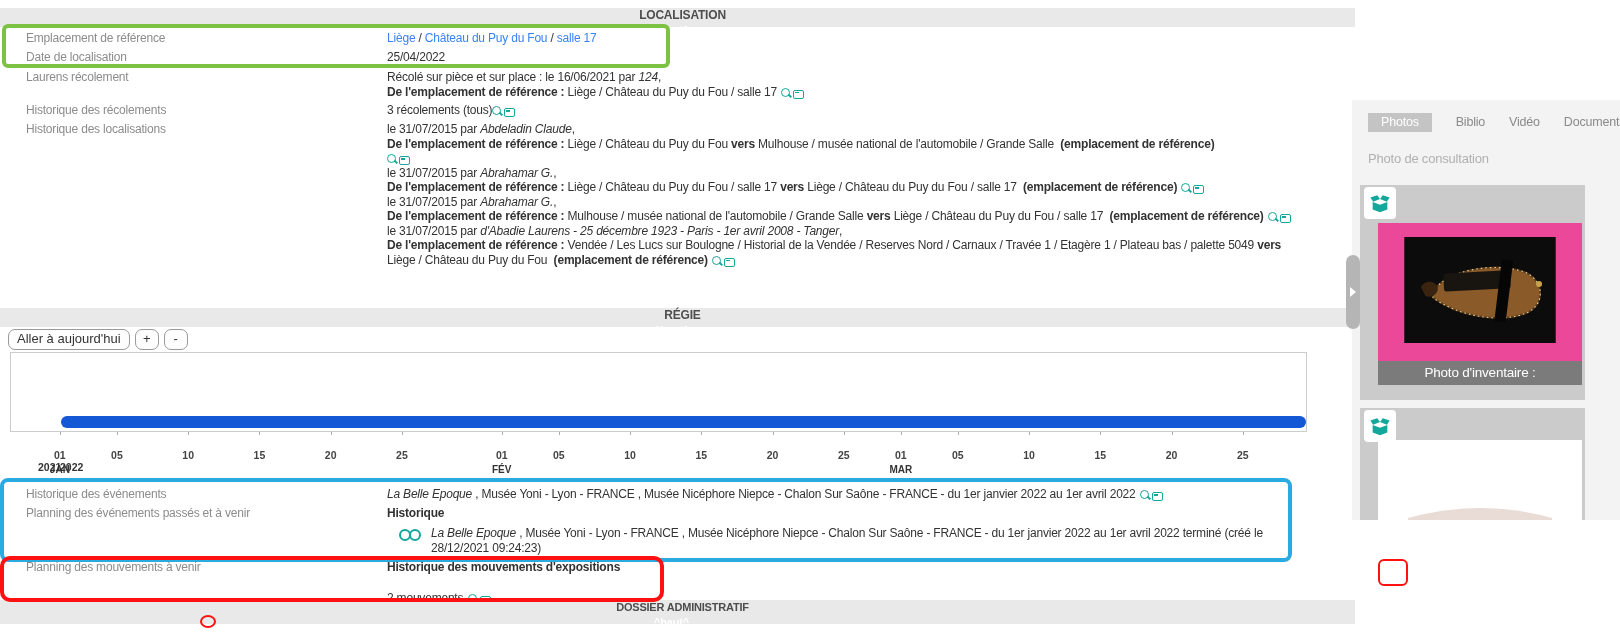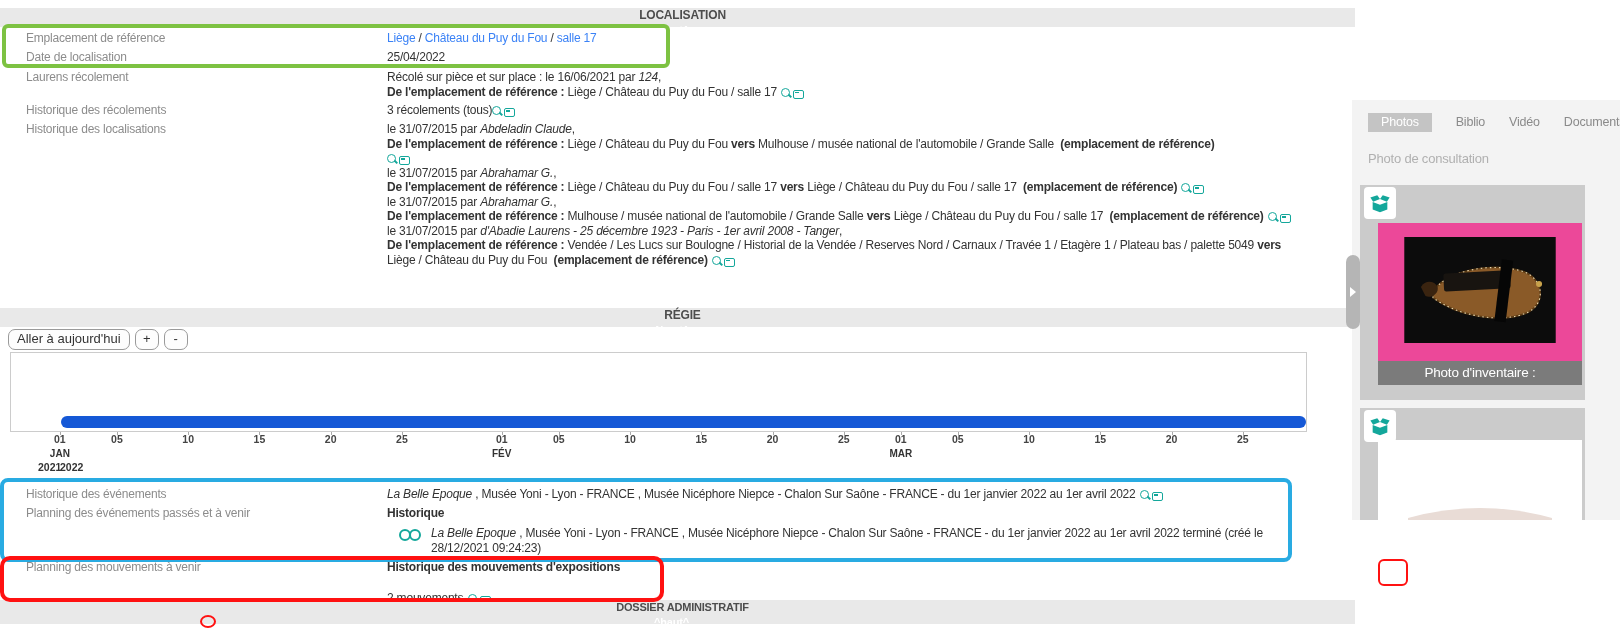--- a/index.html
+++ b/index.html
@@ -33,21 +33,21 @@
   .btn{display:inline-block;border:1px solid #9a9a9a;border-radius:7px;background:#fdfdfd;
        color:#333;font-size:13px;padding:2px 8px;margin-right:5px;cursor:pointer;letter-spacing:0;}
   .btn.sq{width:14px;text-align:center;padding:2px 4px;}
   
   .plot{position:absolute;left:10px;top:352px;width:1297px;height:80px;border:1px solid #ccc;
         background:#fff;overflow:hidden;box-sizing:border-box;}
   .tbar{position:absolute;bottom:3px;height:12px;background:#1558D6;border-radius:6px;}
   .ticks{position:absolute;left:10px;top:432px;width:1297px;height:42px;}
   .tick{position:absolute;top:0;transform:translateX(-50%);text-align:center;width:50px;}
   .tick::before{content:"";position:absolute;left:50%;top:0;width:1px;height:3px;background:#aaa;}
-  .tick .t1{display:block;margin-top:0;font-size:10.5px;font-weight:bold;color:#444;letter-spacing:0;}
+  .tick .t1{display:block;margin-top:16px;font-size:10.5px;font-weight:bold;color:#444;letter-spacing:0;}
   .tick .t2{display:block;font-size:10px;font-weight:bold;color:#333;letter-spacing:0;}
   .yr{position:absolute;top:28px;font-size:10.5px;font-weight:bold;color:#333;letter-spacing:0;}
   
   .rpanel{position:absolute;left:1352px;top:100px;width:268px;height:420px;background:#f3f3f3;overflow:hidden;}
   .tabs{margin:13px 0 0 16px;font-size:12.5px;color:#8a8a8a;display:flex;align-items:center;}
   .tab{cursor:pointer;}
   .tab.sel{background:#c4c4c4;color:#fff;padding:2px 13px;}
   .tabsep{display:inline-block;width:1px;height:13px;background:#ccc;margin:0 12px;}
   .plabel{margin:20px 0 0 16px;color:#b0b0b0;font-size:13px;}
   .pcard{position:absolute;left:8px;width:225px;background:#cbcbcb;}

